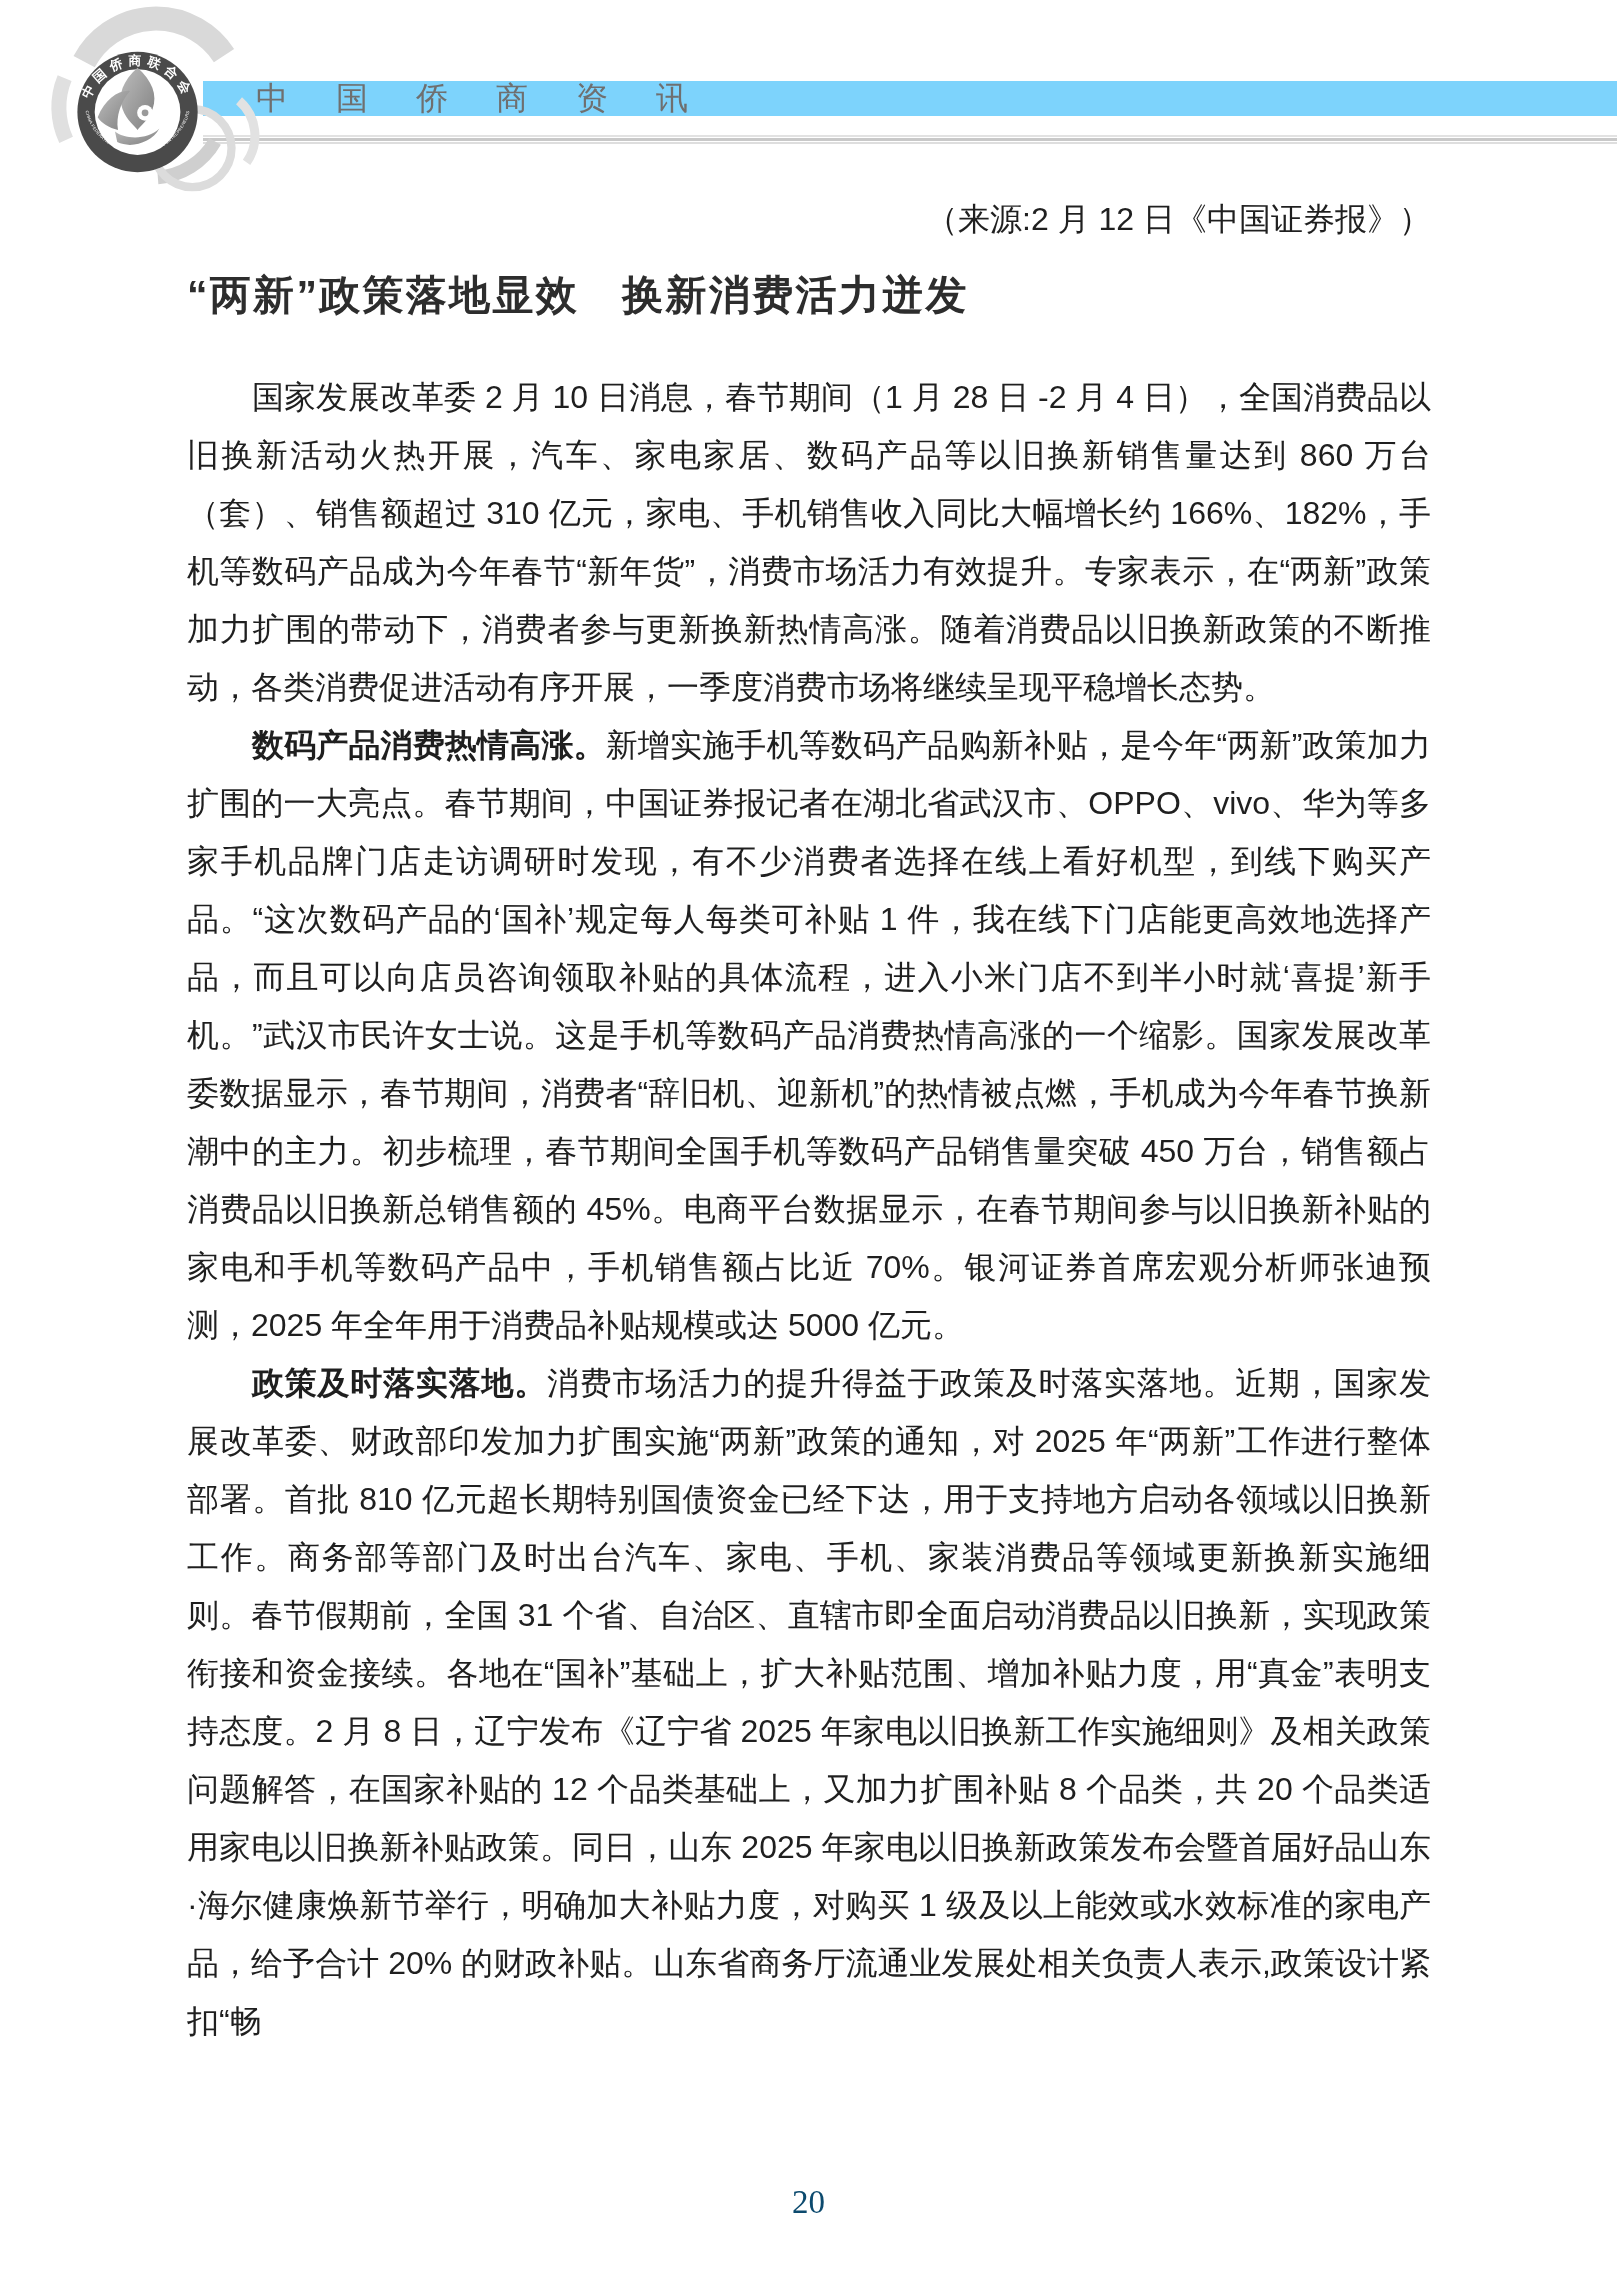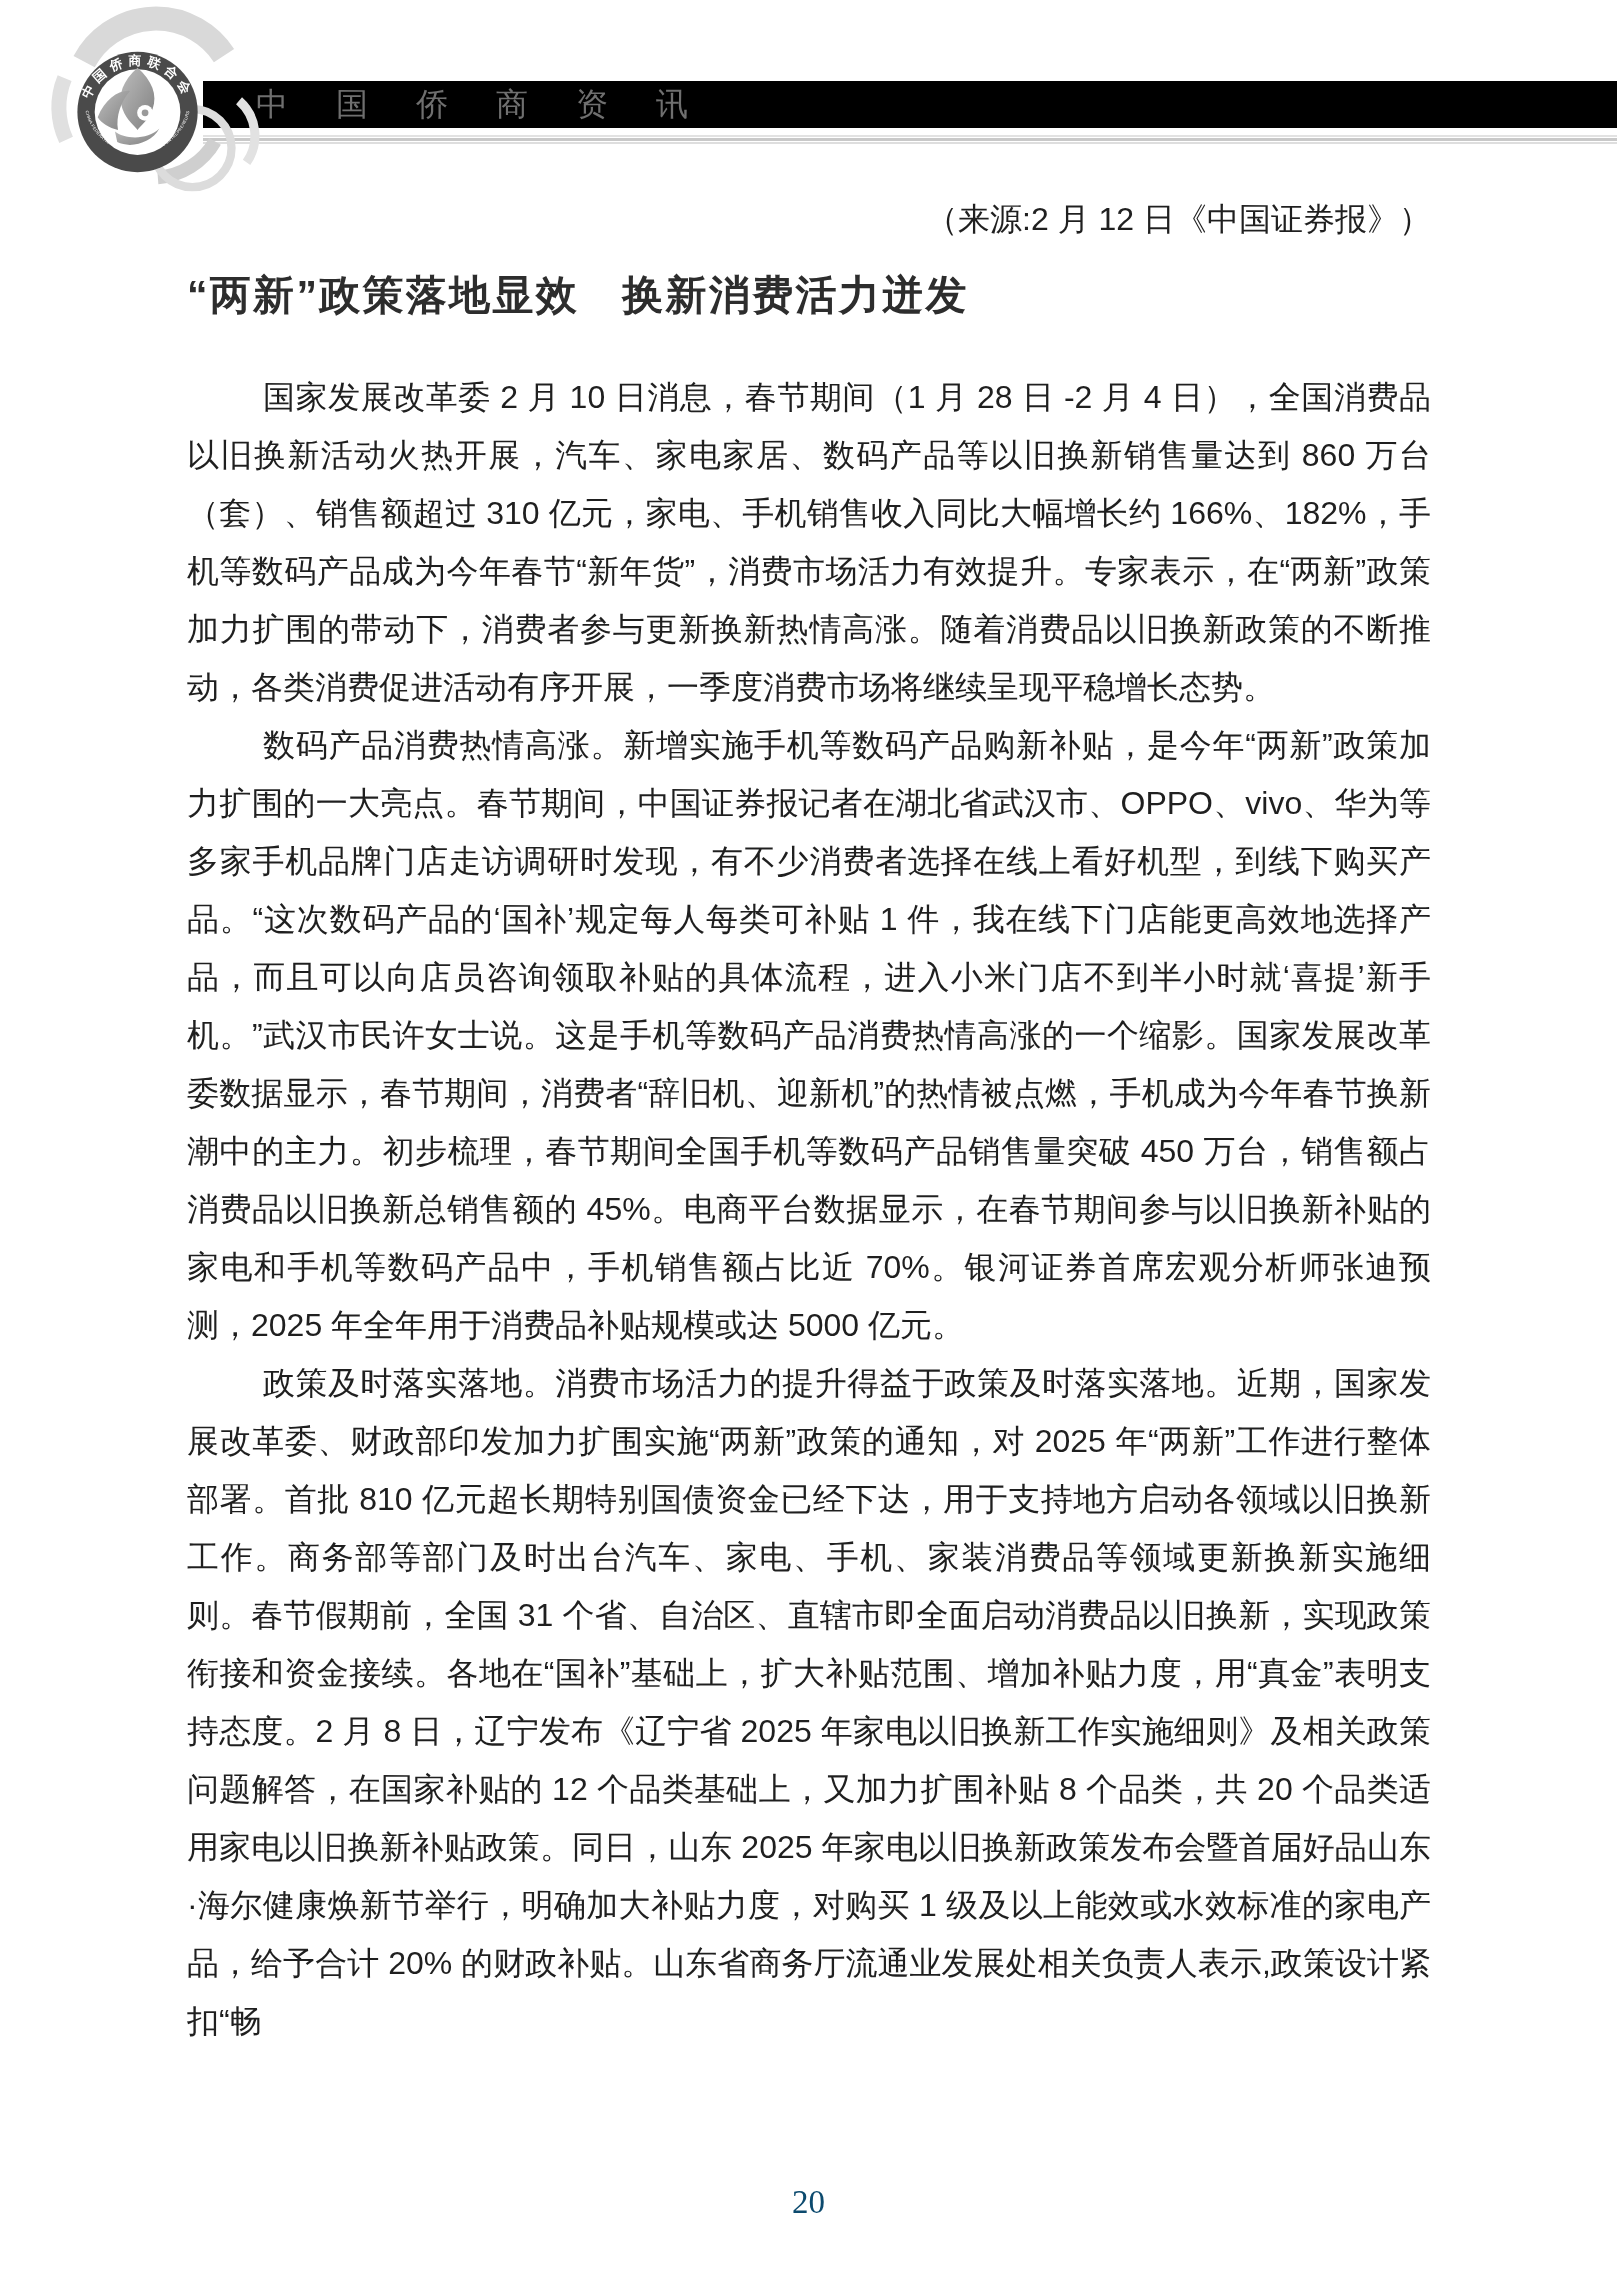--- a/index.html
+++ b/index.html
@@ -7,22 +7,22 @@
     position:relative;
     width:1617px; height:2284px;
     margin:0 auto;
     background:#ffffff;
     font-family:"Liberation Sans", sans-serif;
     color:#222222;
     overflow:hidden;
   }
   
   .banner {
-    position:absolute; left:203px; right:0; top:81px; height:47px;
-    background:#000000;
+    position:absolute; left:203px; right:0; top:81px; height:35px;
+    background:#7dd3fc;
   }
   .banner-title {
     position:absolute; left:53px; top:50%; transform:translateY(-50%);
     font-size:32px; font-weight:400; color:#6f6f6f;
     letter-spacing:48px; white-space:nowrap;
   }
   .header-divider {
     position:absolute; left:203px; right:0; top:135px; height:9px;
     background:linear-gradient(
       #e2e2e2 0px, #e2e2e2 2.3px,
@@ -34,21 +34,21 @@
   .logo { position:absolute; left:45px; top:3px; z-index:2; }
   
   .body-text {
     position:absolute; left:187px; top:190px; width:1244px;
     font-size:32px; line-height:58px;
     text-align:justify; text-justify:inter-ideograph;
     color:#1f1f1f;
   }
   .body-text p { margin:0; }
   .para { text-indent:65px; }
-  .lead { font-weight:normal;margin-left:11px; }
+  .lead { font-weight:bold; }
   .source { float:right; text-indent:0; }
   .article-title {
     clear:both;
     margin:75px 0 43px 0;
     text-indent:0;
     font-size:41px; line-height:60px; font-weight:bold;
     color:#2d2d2d; letter-spacing:2.3px;
   }
   .page-number {
     position:absolute; top:2180px; left:0; width:100%;

